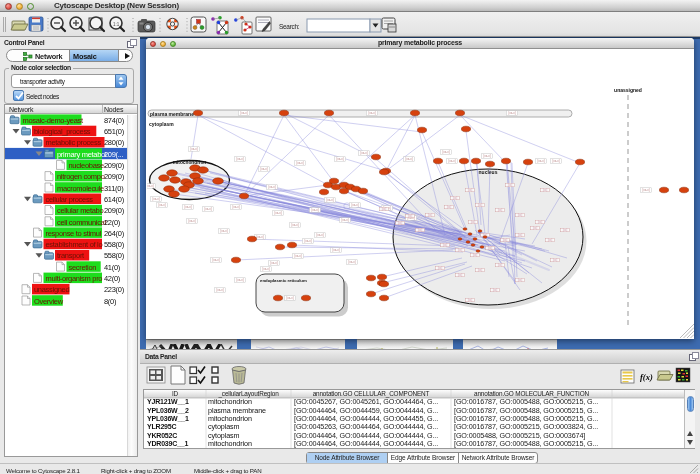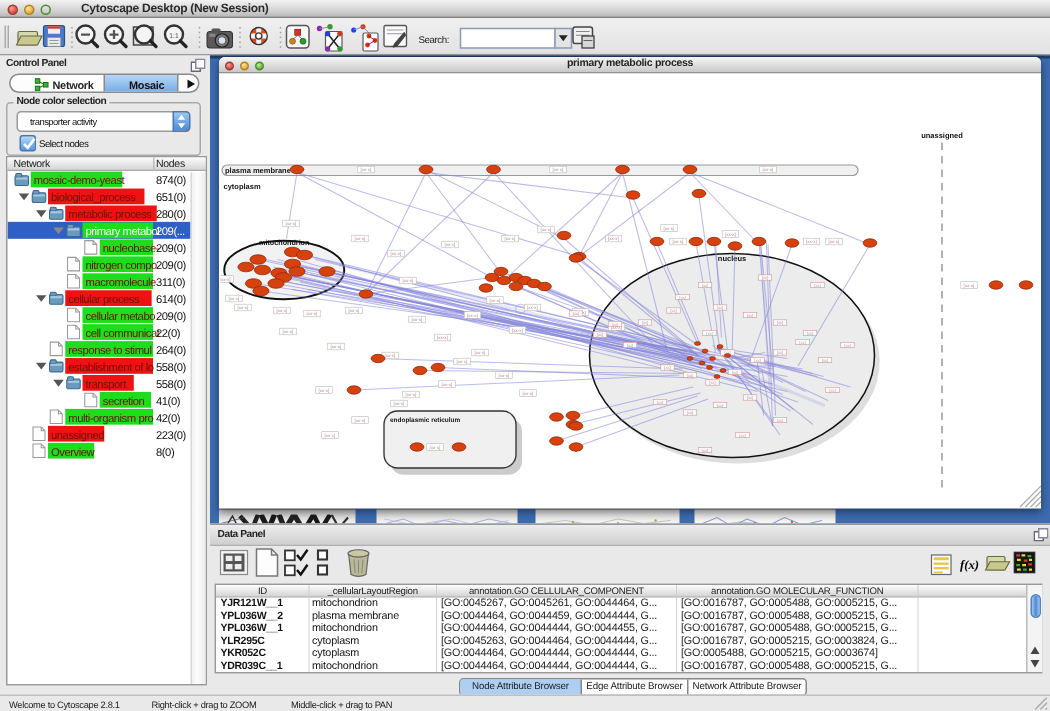--- a/index.html
+++ b/index.html
@@ -133,21 +133,21 @@
 <div class="abs" style="left:6px;top:48.5px;width:127px;height:13px;border:1px solid #8a8a8a;border-radius:7px;background:#fdfdfd;overflow:hidden;">
  <div class="abs" style="left:62px;top:0;width:50px;height:13px;background:linear-gradient(#b5d6f5,#6fa6e4);border-left:1px solid #8a8a8a;border-right:1px solid #8a8a8a;"></div>
  <svg class="abs" style="left:16px;top:2px;" width="10" height="9" viewBox="0 0 10 9">
    <line x1="2" y1="2" x2="7" y2="4.5" stroke="#2a7a2a" stroke-width="0.8"></line>
    <line x1="2" y1="7" x2="7" y2="4.5" stroke="#2a7a2a" stroke-width="0.8"></line>
    <rect x="0.5" y="0.5" width="3" height="3" fill="#3fae3f" stroke="#1e6e1e" stroke-width="0.7"></rect>
    <rect x="0.5" y="5.5" width="3" height="3" fill="#3fae3f" stroke="#1e6e1e" stroke-width="0.7"></rect>
    <rect x="6" y="3" width="3" height="3" fill="#3fae3f" stroke="#1e6e1e" stroke-width="0.7"></rect>
  </svg>
  <div class="abs" style="left:28px;top:2px;font-size:7.3px;font-weight:bold;letter-spacing:-0.2px;color:#222;">Network</div>
- <div class="abs" style="left:79px;top:2px;font-size:7.3px;font-weight:bold;letter-spacing:-0.2px;color:#111;">Mosaic</div>
+ <div class="abs" style="left:66px;top:2px;font-size:7.3px;font-weight:bold;letter-spacing:-0.2px;color:#111;">Mosaic</div>
  <div class="abs" style="left:118px;top:3.5px;width:0;height:0;border-left:5px solid #111;border-top:3px solid transparent;border-bottom:3px solid transparent;"></div>
 </div>
 
 <div class="abs" style="left:4px;top:68px;width:130px;height:36px;border:1px solid #aaa;border-radius:3px;"></div>
 <div class="abs" style="left:9px;top:63.5px;font-size:6.8px;font-weight:bold;letter-spacing:-0.35px;color:#222;background:#e9e9e9;padding:0 2px;">Node color selection</div>
 
 <div class="abs" style="left:11px;top:74px;width:115px;height:14px;background:#fff;border:1px solid #999;border-radius:3px;">
  <div class="abs" style="left:0;top:0;width:103px;height:12px;font-size:6.3px;letter-spacing:-0.35px;color:#111;padding-top:3px;padding-left:8px;text-align:left;">transporter activity</div>
  <div class="abs" style="left:103px;top:-1px;width:12px;height:14px;background:linear-gradient(#9ec7f0,#4a8ad8);border-radius:0 3px 3px 0;border:1px solid #4a78b0;">
   <svg width="10" height="12" viewBox="0 0 10 12" style="display:block;">

